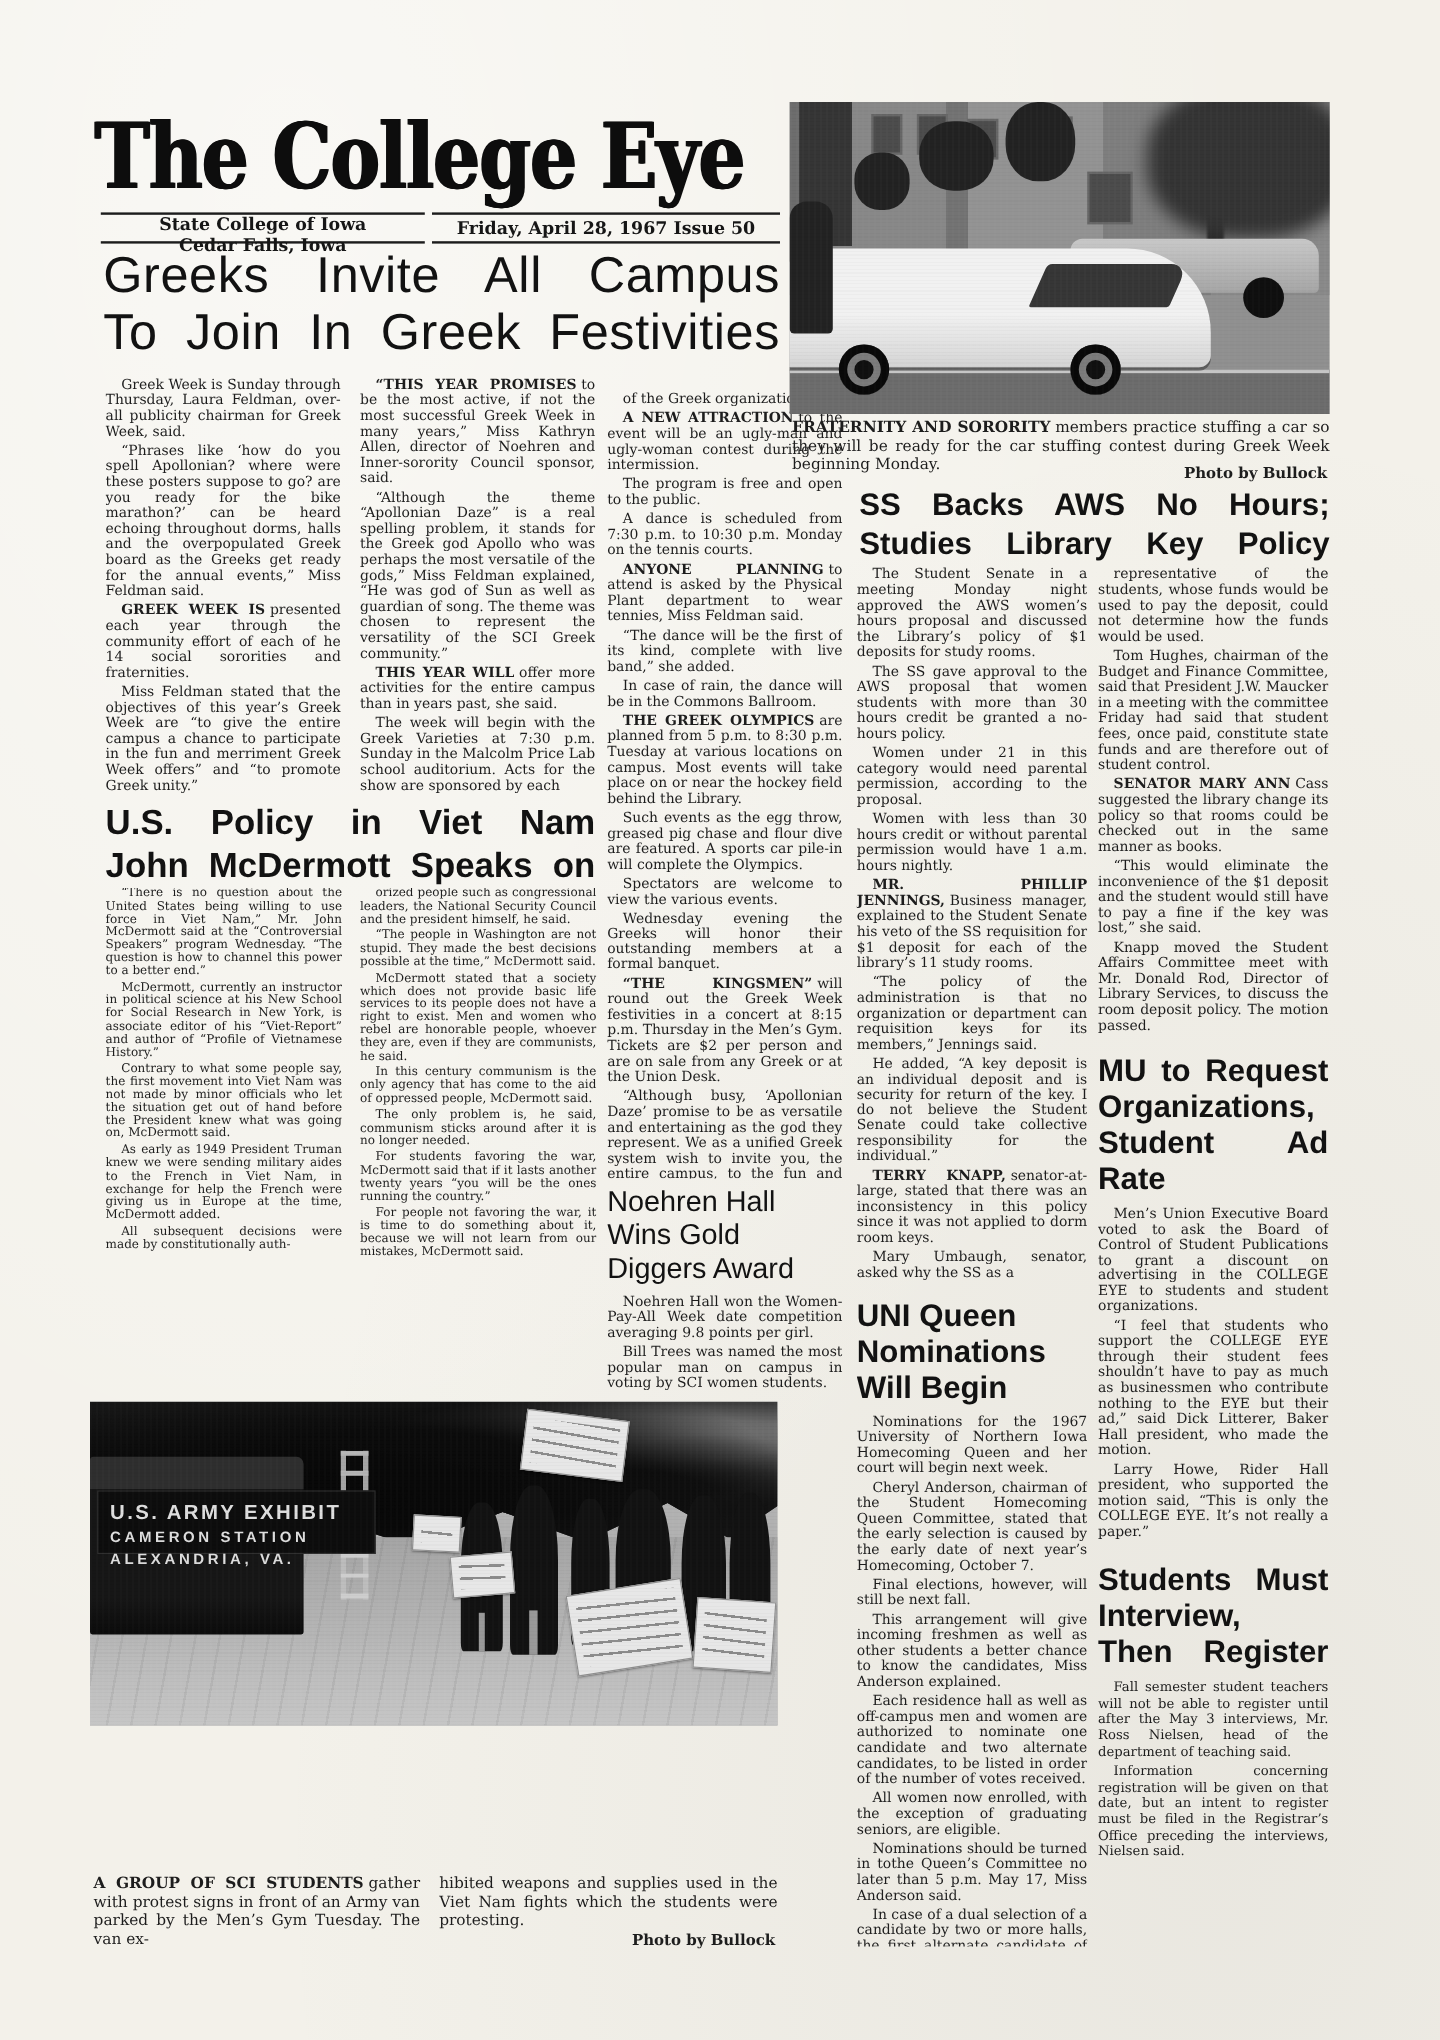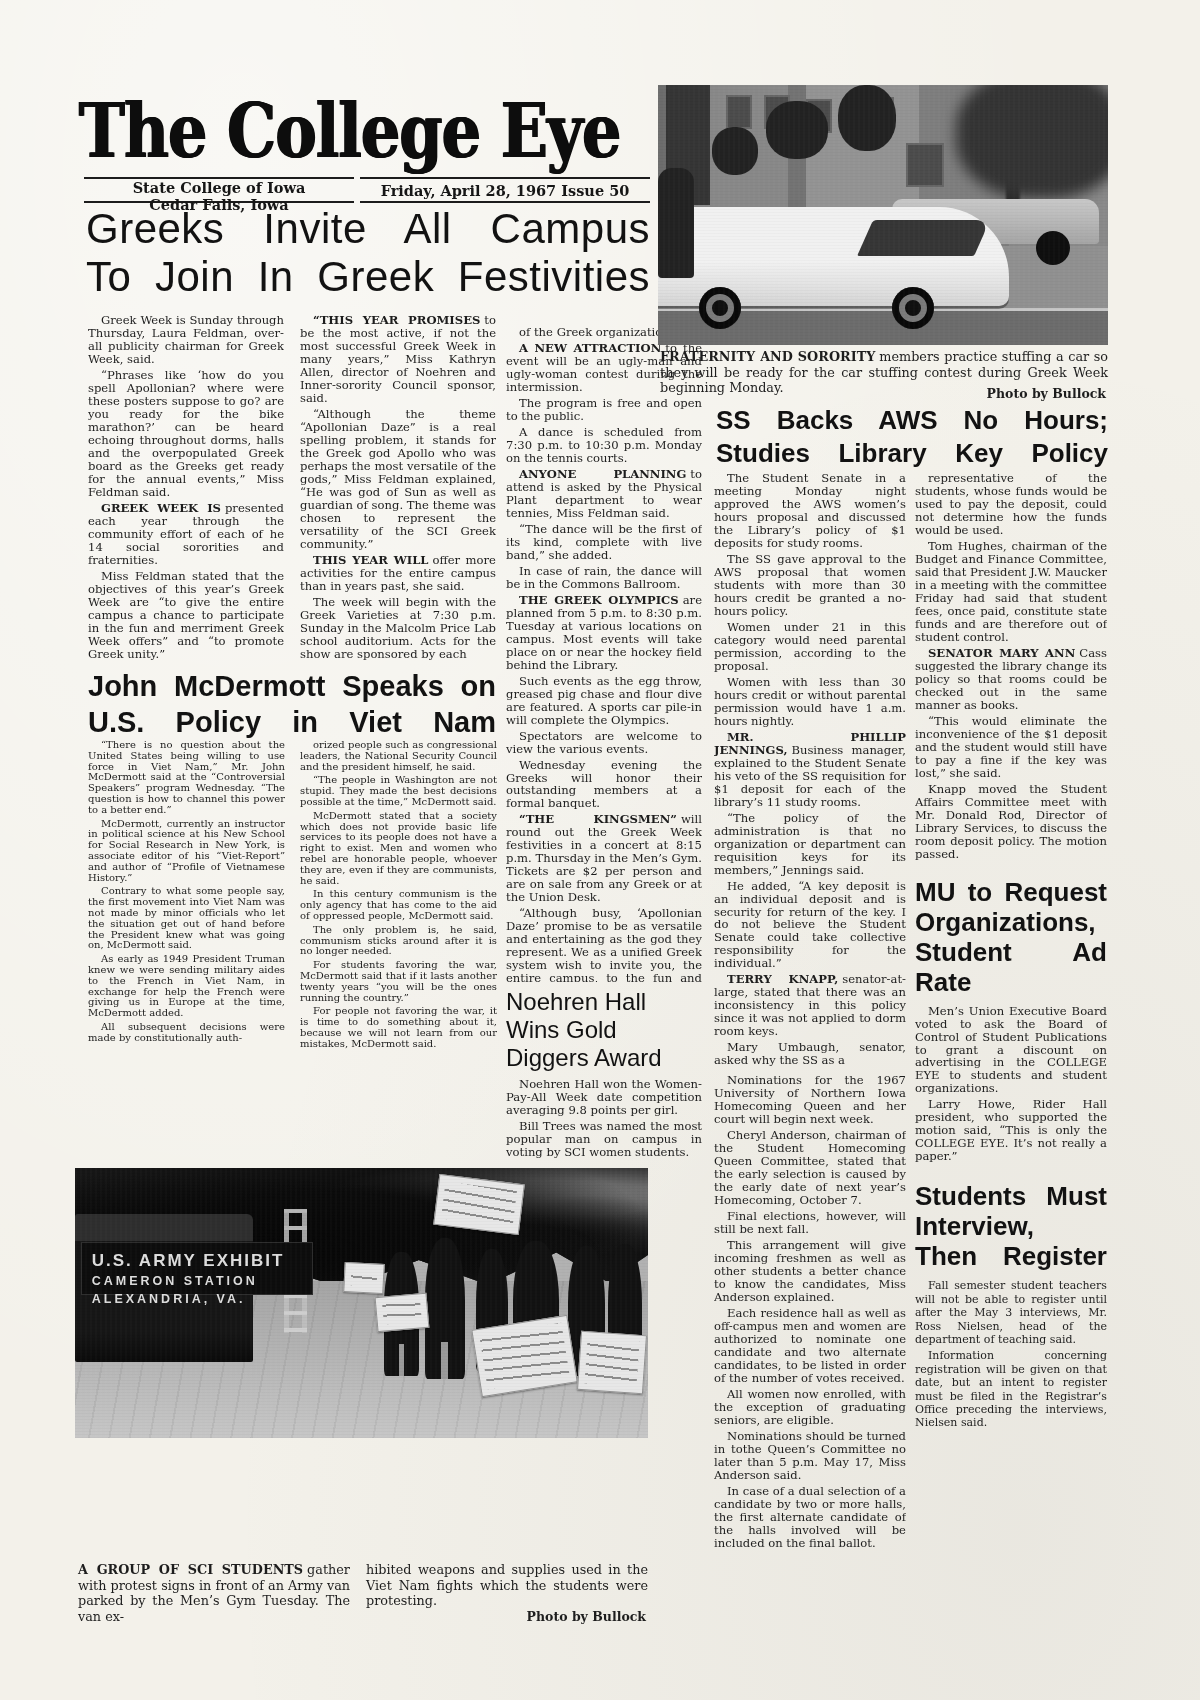--- a/index.html
+++ b/index.html
@@ -152,22 +152,22 @@
       <p class="para">In case of rain, the dance will be in the Commons Ballroom.</p>
       <p class="para"><b>THE GREEK OLYMPICS</b><span>are planned from 5 p.m. to 8:30 p.m. Tuesday at various locations on campus. Most events will take place on or near the hockey field behind the Library.</span></p>
       <p class="para">Such events as the egg throw, greased pig chase and flour dive are featured. A sports car pile-in will complete the Olympics.</p>
       <p class="para">Spectators are welcome to view the various events.</p>
       <p class="para">Wednesday evening the Greeks will honor their outstanding members at a formal banquet.</p>
       <p class="para"><b>“THE KINGSMEN”</b><span>will round out the Greek Week festivities in a concert at 8:15 p.m. Thursday in the Men’s Gym. Tickets are $2 per person and are on sale from any Greek or at the Union Desk.</span></p>
       <p class="para">“Although busy, ‘Apollonian Daze’ promise to be as versatile and entertaining as the god they represent. We as a unified Greek system wish to invite you, the entire campus, to the fun and merriment this year’s Greek Week promises to offer,” Miss Feldman said.</p>
     </div>
 
   <div class="abs h-wrap h-mcd" style="left:88px;top:668px;width:408px;">
+    <span class="just">U.S. Policy in Viet Nam</span>
     <span class="just">John McDermott Speaks on</span>
-    <span class="just">U.S. Policy in Viet Nam</span>
   </div>
   <div class="abs copy mcd col-clip" style="left:88px;top:740px;width:197px;height:426px;">
       <p class="para">“There is no question about the United States being willing to use force in Viet Nam,” Mr. John McDermott said at the “Controversial Speakers” program Wednesday. “The question is how to channel this power to a better end.”</p>
       <p class="para">McDermott, currently an instructor in political science at his New School for Social Research in New York, is associate editor of his “Viet-Report” and author of “Profile of Vietnamese History.”</p>
       <p class="para">Contrary to what some people say, the first movement into Viet Nam was not made by minor officials who let the situation get out of hand before the President knew what was going on, McDermott said.</p>
       <p class="para">As early as 1949 President Truman knew we were sending military aides to the French in Viet Nam, in exchange for help the French were giving us in Europe at the time, McDermott added.</p>
       <p class="para">All subsequent decisions were made by constitutionally auth-</p>
     </div>
   <div class="abs copy mcd col-clip" style="left:300px;top:740px;width:197px;height:426px;">
       <p class="para">orized people such as congressional leaders, the National Security Council and the president himself, he said.</p>
@@ -274,20 +274,25 @@
         <p class="para">The Student Senate in a meeting Monday night approved the AWS women’s hours proposal and discussed the Library’s policy of $1 deposits for study rooms.</p>
         <p class="para">The SS gave approval to the AWS proposal that women students with more than 30 hours credit be granted a no-hours policy.</p>
         <p class="para">Women under 21 in this category would need parental permission, according to the proposal.</p>
         <p class="para">Women with less than 30 hours credit or without parental permission would have 1 a.m. hours nightly.</p>
         <p class="para"><b>MR. PHILLIP JENNINGS,</b><span>Business manager, explained to the Student Senate his veto of the SS requisition for $1 deposit for each of the library’s 11 study rooms.</span></p>
         <p class="para">“The policy of the administration is that no organization or department can requisition keys for its members,” Jennings said.</p>
         <p class="para">He added, “A key deposit is an individual deposit and is security for return of the key. I do not believe the Student Senate could take collective responsibility for the individual.”</p>
         <p class="para"><b>TERRY KNAPP,</b><span>senator-at-large, stated that there was an inconsistency in this policy since it was not applied to dorm room keys.</span></p>
         <p class="para">Mary Umbaugh, senator, asked why the SS as a</p>
       </div>
+    <div class="h-wrap h-uni" style="margin-top:14px;">
+      <span>UNI Queen</span>
+      <span>Nominations</span>
+      <span>Will Begin</span>
+    </div>
     <div class="copy" style="margin-top:7px;">
         <p class="para">Nominations for the 1967 University of Northern Iowa Homecoming Queen and her court will begin next week.</p>
         <p class="para">Cheryl Anderson, chairman of the Student Homecoming Queen Committee, stated that the early selection is caused by the early date of next year’s Homecoming, October 7.</p>
         <p class="para">Final elections, however, will still be next fall.</p>
         <p class="para">This arrangement will give incoming freshmen as well as other students a better chance to know the candidates, Miss Anderson explained.</p>
         <p class="para">Each residence hall as well as off-campus men and women are authorized to nominate one candidate and two alternate candidates, to be listed in order of the number of votes received.</p>
         <p class="para">All women now enrolled, with the exception of graduating seniors, are eligible.</p>
         <p class="para">Nominations should be turned in tothe Queen’s Committee no later than 5 p.m. May 17, Miss Anderson said.</p>
         <p class="para">In case of a dual selection of a candidate by two or more halls, the first alternate candidate of the halls involved will be included on the final ballot.</p>
       </div>
@@ -301,20 +306,21 @@
         <p class="para">“This would eliminate the inconvenience of the $1 deposit and the student would still have to pay a fine if the key was lost,” she said.</p>
         <p class="para">Knapp moved the Student Affairs Committee meet with Mr. Donald Rod, Director of Library Services, to discuss the room deposit policy. The motion passed.</p>
       </div>
     <div class="h-wrap h-uni" style="margin-top:16px;">
       <span class="just">MU to Request</span>
       <span>Organizations,</span>
       <span class="just">Student Ad Rate</span>
     </div>
     <div class="copy" style="margin-top:8px;">
         <p class="para">Men’s Union Executive Board voted to ask the Board of Control of Student Publications to grant a discount on advertising in the COLLEGE EYE to students and student organizations.</p>
+        <p class="para">“I feel that students who support the COLLEGE EYE through their student fees shouldn’t have to pay as much as businessmen who contribute nothing to the EYE but their ad,” said Dick Litterer, Baker Hall president, who made the motion.</p>
         <p class="para">Larry Howe, Rider Hall president, who supported the motion said, “This is only the COLLEGE EYE. It’s not really a paper.”</p>
       </div>
     <div class="h-wrap h-uni" style="margin-top:18px;">
       <span class="just">Students Must</span>
       <span>Interview,</span>
       <span class="just">Then Register</span>
     </div>
     <div class="copy lg" style="margin-top:8px;">
         <p class="para">Fall semester student teachers will not be able to register until after the May 3 interviews, Mr. Ross Nielsen, head of the department of teaching said.</p>
         <p class="para">Information concerning registration will be given on that date, but an intent to register must be filed in the Registrar’s Office preceding the interviews, Nielsen said.</p>

